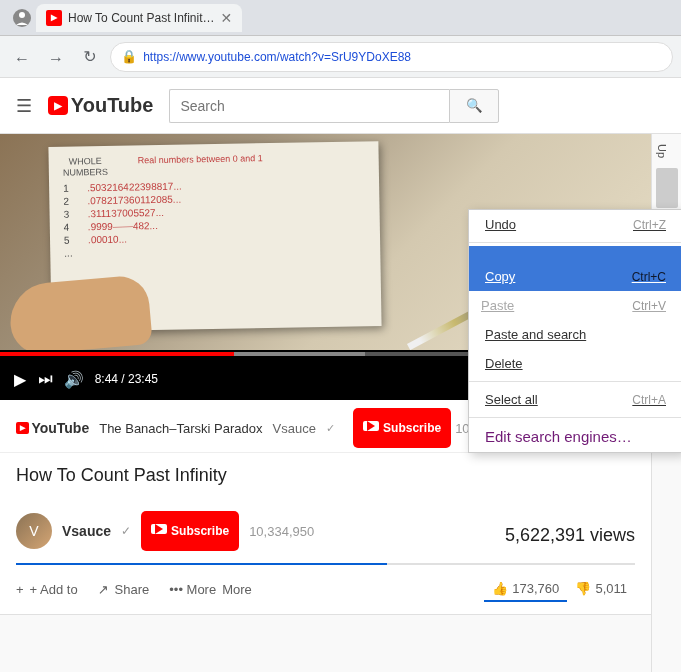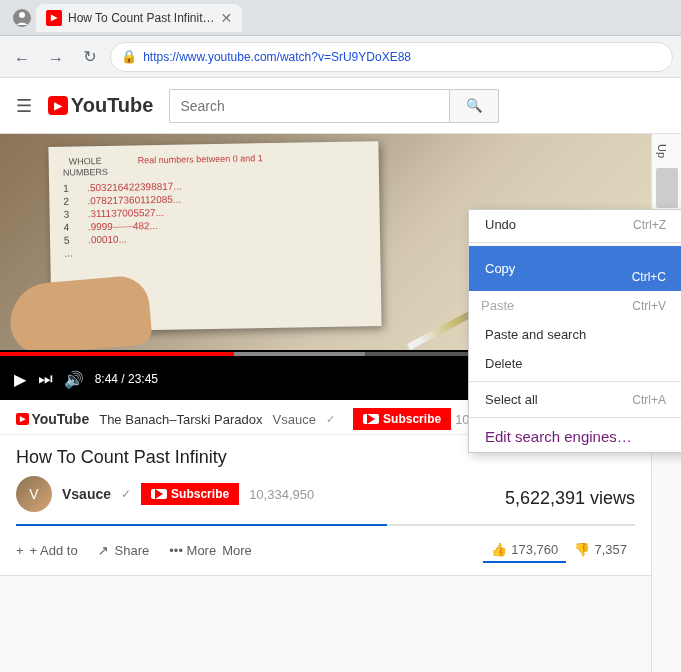--- a/index.html
+++ b/index.html
@@ -219,21 +219,21 @@
     
     .video-info {
       background: white;
       padding: 12px 16px;
       border-bottom: 1px solid #e0e0e0;
     }
     .video-title-main {
       font-size: 18px;
       font-weight: normal;
       color: #212121;
-      margin-bottom: 8px;
+      margin-bottom: 25px;
     }
     .channel-row {
       display: flex;
       align-items: center;
       gap: 10px;
       margin-bottom: 8px;
     }
     .channel-avatar {
       width: 36px; height: 36px;
       border-radius: 50%;
@@ -249,26 +249,26 @@
       font-weight: bold;
     }
     .verified-icon {
       color: #999;
       font-size: 12px;
     }
     .subscribe-btn {
       background: #ff0000;
       color: white;
       border: none;
-      padding: 4px 10px;
-      border-radius: 0;
+      padding: 13px 10px;
+      border-radius: 5px;
       cursor: pointer;
       font-size: 12px;
       font-weight: bold;
-      display: flex; align-items: center; gap: 4px;
+      display: flex; gap: 4px;
     }
     .subscribe-icon {
       width: 16px; height: 10px;
       background: white;
       border-radius: 2px;
       display: flex; align-items: center; justify-content: center;
     }
     .subscribe-icon::after {
       content: '';
       border-left: 8px solid #ff0000;
@@ -335,33 +335,34 @@
       left: 468px;
       width: 215px;
       background: white;
       border: 1px solid #ccc;
       box-shadow: 3px 3px 10px rgba(0,0,0,0.2);
       z-index: 1000;
       font-size: 13px;
     }
     .ctx-item {
       display: flex;
-      align-items: center;
+      align-items: flex-end;
       justify-content: space-between;
       padding: 7px 16px;
       cursor: pointer;
       color: #333;
+      text-decoration: underline;
     }
     .ctx-item.active {
       background: #3b78d8;
       color: white;
     }
     .ctx-item.disabled { color: #aaa; cursor: default; padding-left: 12px; }
     .ctx-shortcut { color: #999; font-size: 12px; }
-    .ctx-item.active .ctx-shortcut { color: #ffffff; margin-top: 17px; }
+    .ctx-item.active .ctx-shortcut { color: #0f172a; margin-top: 17px; }
     .ctx-divider { height: 1px; background: #e0e0e0; margin: 3px 0; }
     .ctx-special {
       padding: 7px 16px;
       cursor: pointer;
       color: #701a75;
       font-size: 15px;
     }
 
     
     .url-bar-text { font-size: 12px; color: #1d4ed8; }
@@ -542,21 +543,21 @@
           <span>••• More</span>
           <span> More</span>
         </button>
         <div class="like-dislike">
           <button class="like-btn">
             <span>👍</span>
             <span>173,760</span>
           </button>
           <button class="dislike-btn">
             <span>👎</span>
-            <span>7,357</span>
+            <span>5,011</span>
           </button>
         </div>
       </div>
     </div>
 
   </div>
 
   <div class="right-sidebar">
     <div style="font-size:11px;color:#555;writing-mode:vertical-lr;">Up</div>
     <div class="sidebar-thumb"></div>

